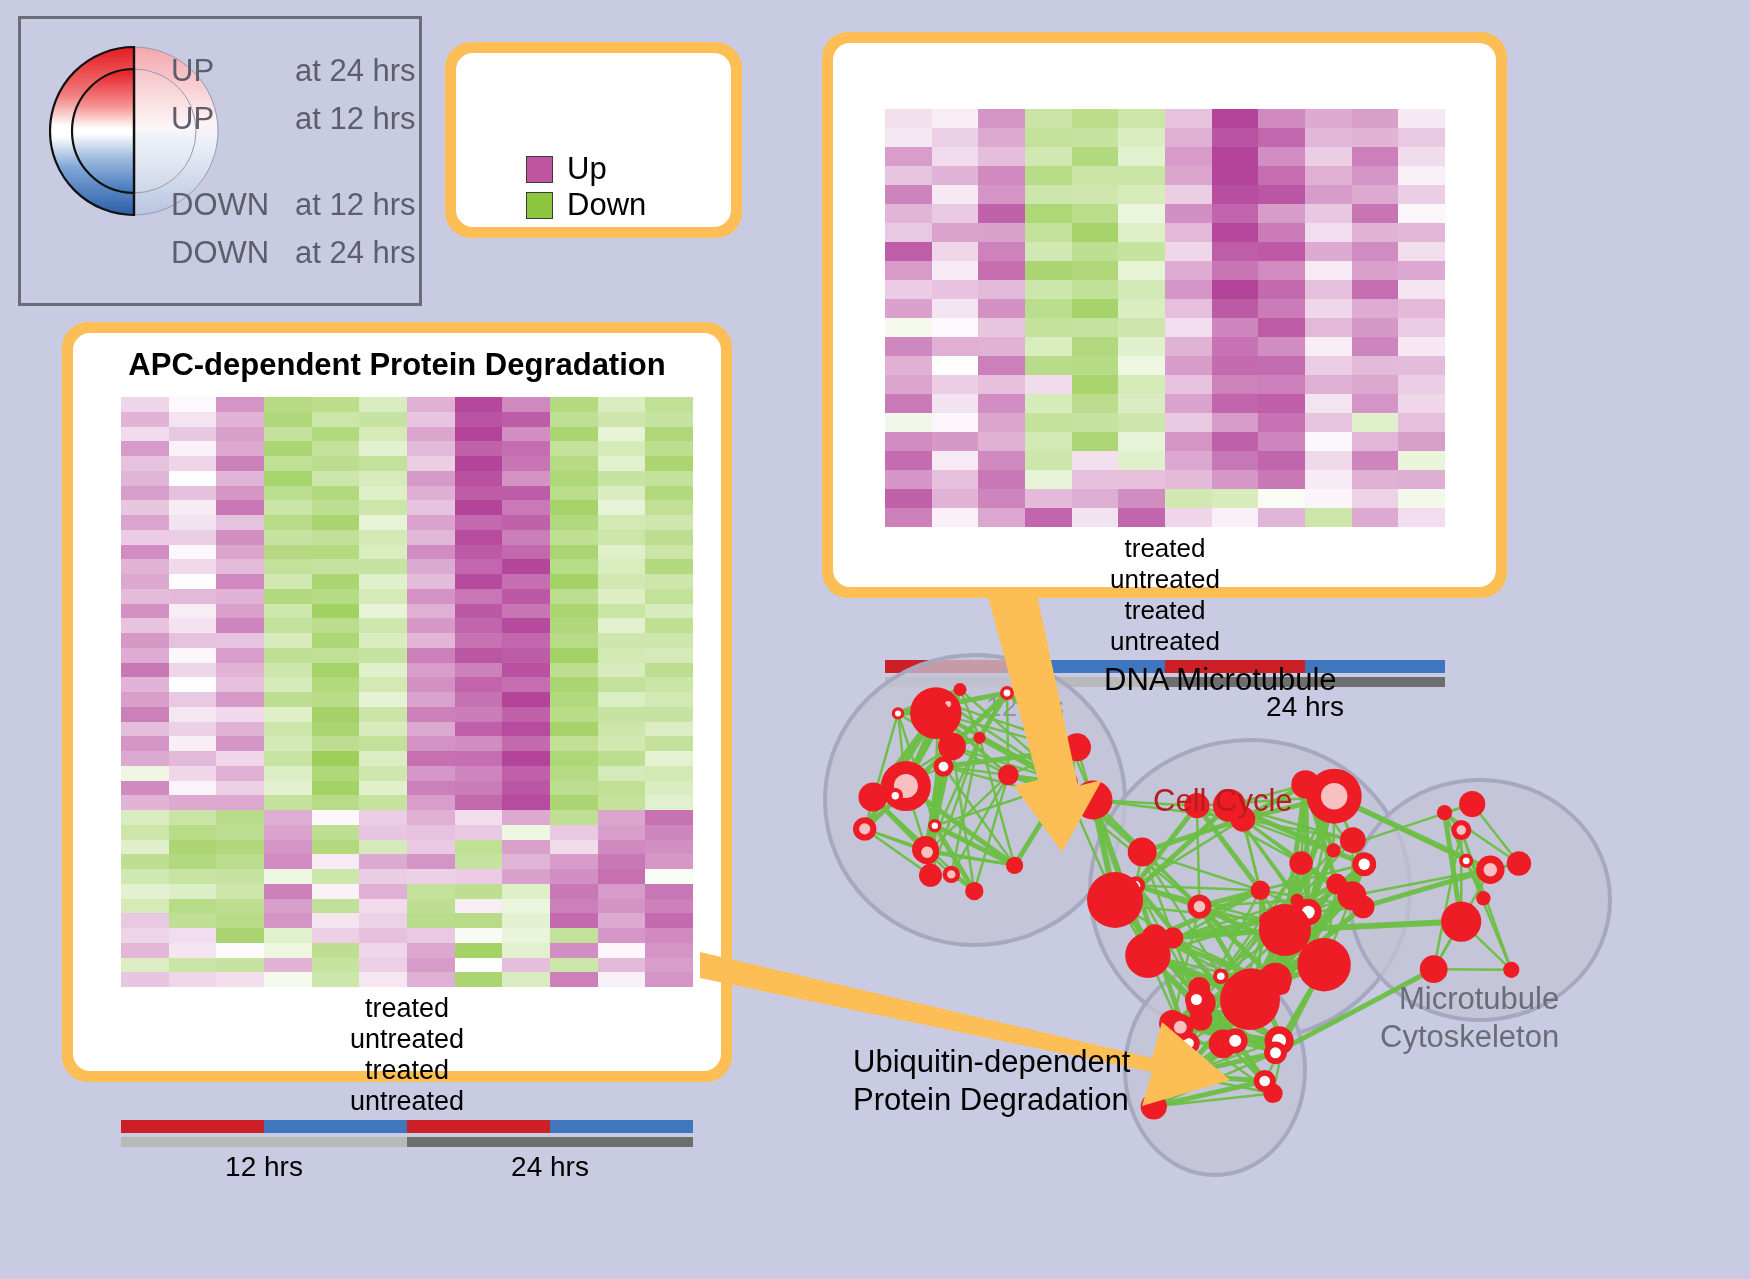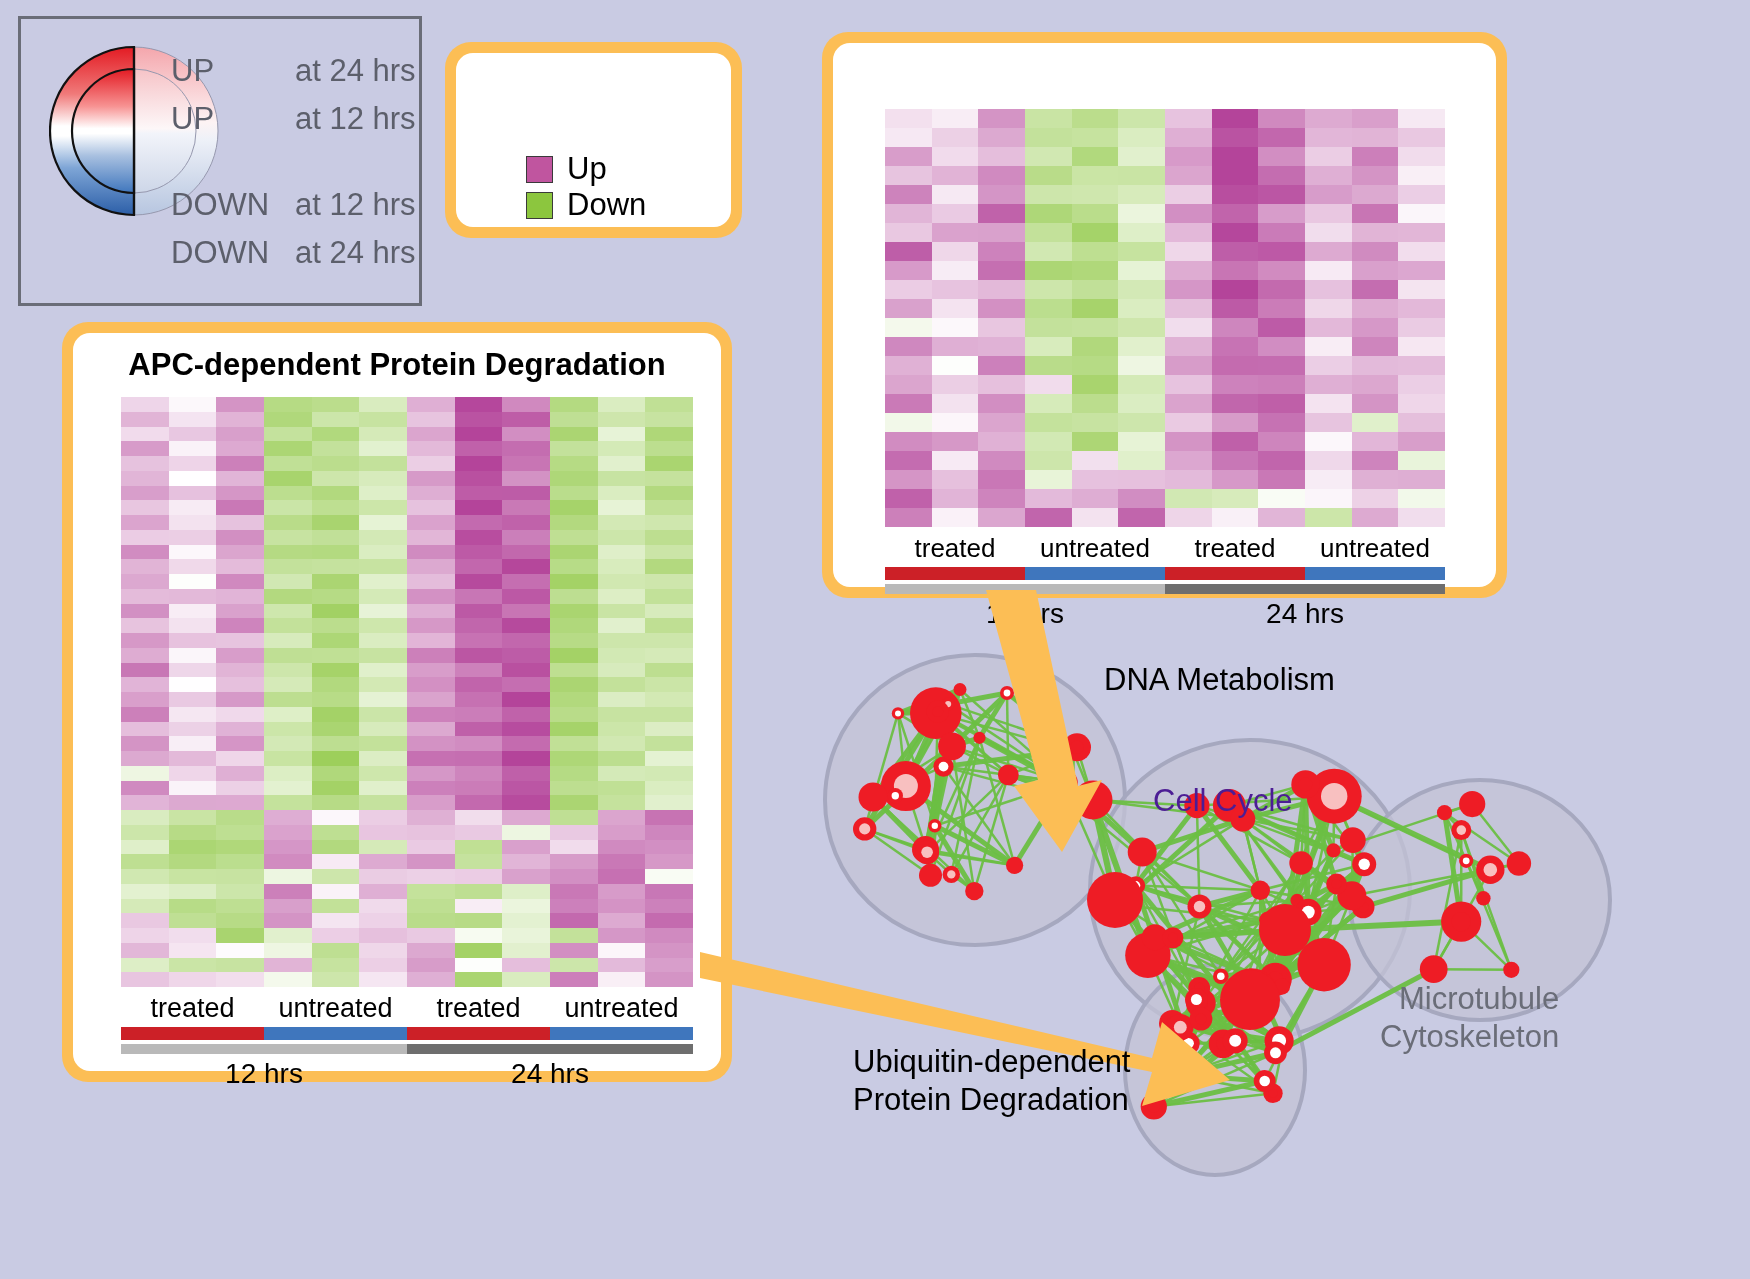--- a/index.html
+++ b/index.html
@@ -38,34 +38,34 @@
 
   .rf-box{left:822px;top:32px;width:685px;height:566px;}
   .apc-box{left:62px;top:322px;width:670px;height:760px;}
   .panel-title{position:absolute;left:0;top:14px;width:100%;text-align:center;font-size:30px;color:#000;font-weight:bold;}
   .apc-box .panel-title{font-size:31px;}
 
   .hm{position:absolute;display:grid;}
   .hm div{width:100%;height:100%;}
 
   .axis{position:absolute;}
-  .axis .lbls{display:flex;}
+  .axis .lbls{display:flex;flex-direction:column;}
   .axis .lbls span{flex:1;text-align:center;font-size:26px;color:#000;white-space:nowrap;}
   .apc-box .axis .lbls span{font-size:27px;}
   .bar{display:flex;}
   .bar div{height:13px;}
   .bar.thin div{height:10px;}
   .tl{display:flex;}
   .tl span{flex:1;text-align:center;font-size:28px;color:#000;}
 
   
   #net{position:absolute;left:780px;top:600px;}
   .net-label{position:absolute;color:#000;white-space:pre-line;}
   #lbl-dna{left:1104px;top:662px;font-size:31px;}
-  #lbl-cc{left:1153px;top:783px;font-size:31px;color:#4c1d95;}
+  #lbl-cc{left:1153px;top:783px;font-size:31px;color:#b91c1c;}
   #lbl-mt{left:1380px;top:980px;font-size:31px;color:#6a6d78;line-height:38px;}
   #lbl-ub{left:853px;top:1043px;font-size:31px;line-height:38px;}
 
   .arrow{position:absolute;}
 </style>
 </head>
 <body>
 
 <div id="stage">
 
@@ -1418,20 +1418,20 @@
       <circle cx="505.0" cy="330.0" r="26.0" fill="#ee1c25"></circle>
     </svg>
 
   <svg class="arrow" style="left:950px;top:590px;" width="200" height="270" viewBox="0 0 200 270">
     <path d="M36 0 L86 0 L128 196 L152 190 L112 262 L64 196 L88 190 Z" fill="#fcbe55"></path>
   </svg>
   <svg class="arrow" style="left:700px;top:930px;" width="560" height="180" viewBox="0 0 560 180">
     <path d="M0 22 L452 128 L462 92 L530 150 L442 176 L452 142 L0 48 Z" fill="#fcbe55"></path>
   </svg>
 
-  <div class="net-label" id="lbl-dna">DNA Metabolism</div>
+  <div class="net-label" id="lbl-dna">DNA Microtubule</div>
   <div class="net-label" id="lbl-cc">Cell Cycle</div>
   <div class="net-label" id="lbl-ub">Ubiquitin-dependent
 Protein Degradation</div>
   <div class="net-label" id="lbl-mt" style="text-align:right">Microtubule
 Cytoskeleton</div>
 
 </div>
 
 </body></html>

